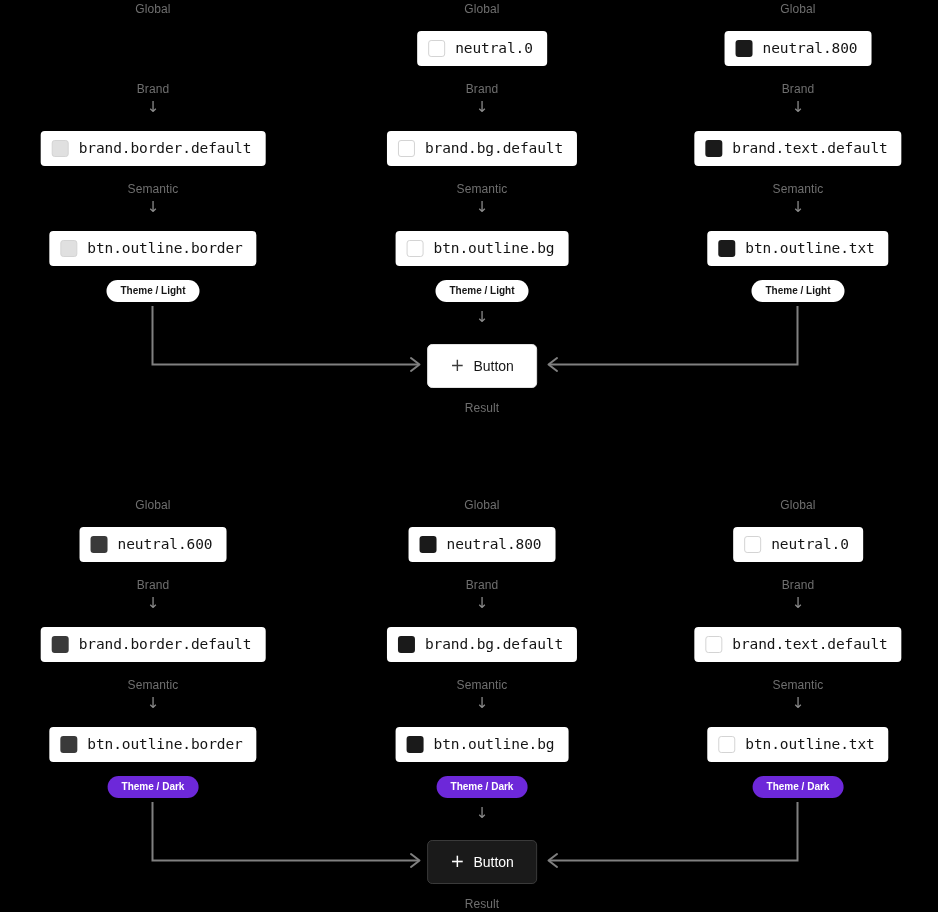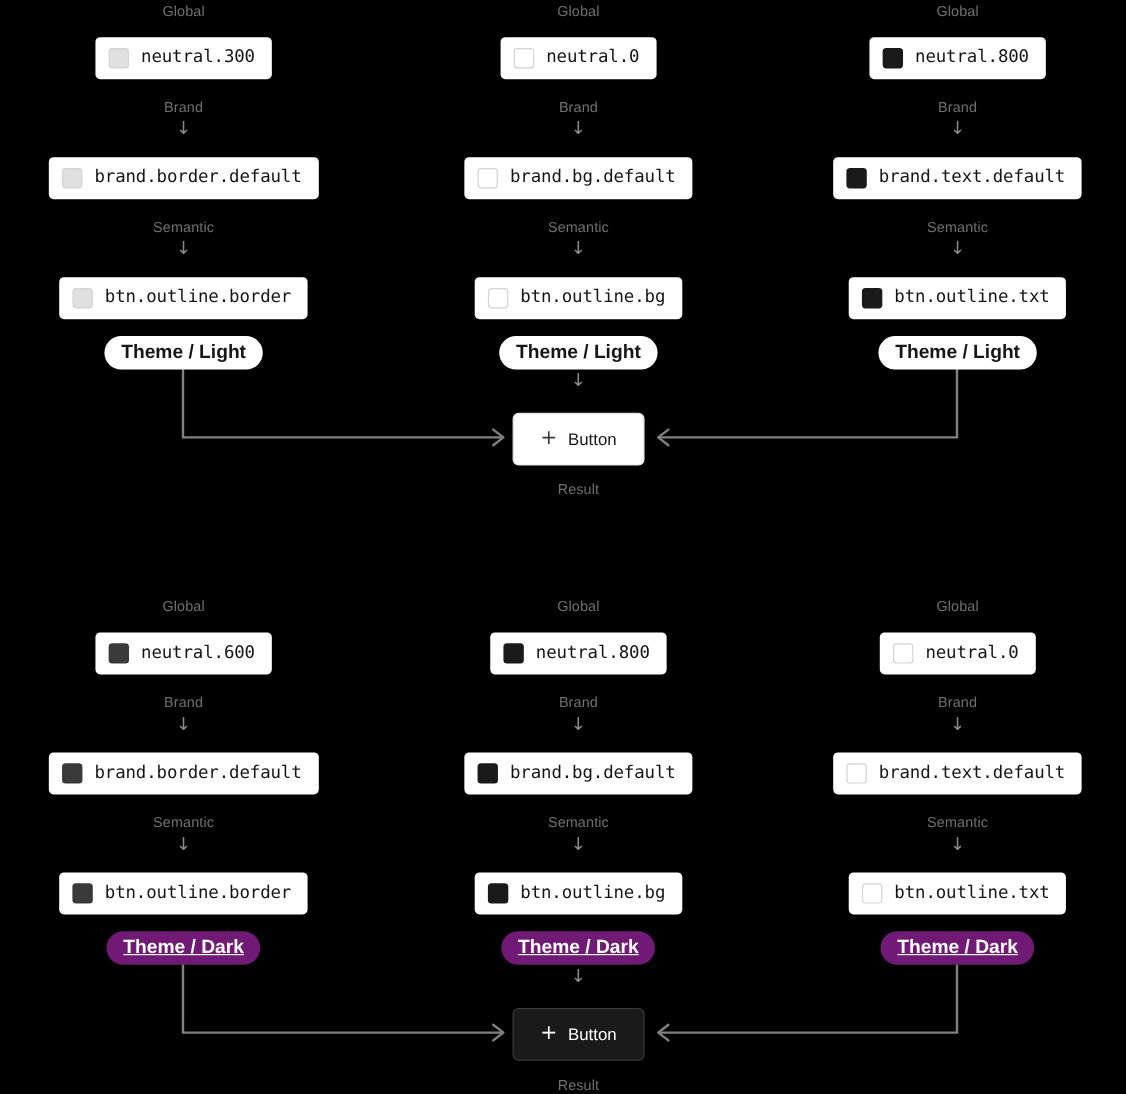--- a/index.html
+++ b/index.html
@@ -66,27 +66,27 @@
     color: #141414;
     letter-spacing: -0.1px;
     line-height: 1;
   }
 
   
   .theme-pill {
     display: inline-block;
     border-radius: 999px;
     padding: 6px 14px;
-    font-size: 16px;
+    font-size: 10px;
     font-weight: bold;
     white-space: nowrap;
     line-height: 1;
   }
   .theme-pill.light { background: #ffffff; color: #161616; }
-  .theme-pill.dark  { background: #701a75; color: #ffffff; text-decoration: underline; }
+  .theme-pill.dark  { background: #6d28d9; color: #ffffff; }
 
   
   .result-button {
     display: inline-flex;
     align-items: center;
     justify-content: center;
     gap: 9px;
     border-radius: 5px;
     padding: 13px 22px;
     font-size: 14px;
@@ -139,26 +139,20 @@
     <path d="M557 358 L548.5 364.5 L557 371" fill="none" stroke="#808080" stroke-width="2" stroke-linecap="round" stroke-linejoin="round"></path>
 
     <path d="M152.5 802 L152.5 860.5 L419 860.5" fill="none" stroke="#808080" stroke-width="2"></path>
     <path d="M411 854 L419.5 860.5 L411 867" fill="none" stroke="#808080" stroke-width="2" stroke-linecap="round" stroke-linejoin="round"></path>
     <path d="M797.5 802 L797.5 860.5 L549 860.5" fill="none" stroke="#808080" stroke-width="2"></path>
     <path d="M557 854 L548.5 860.5 L557 867" fill="none" stroke="#808080" stroke-width="2" stroke-linecap="round" stroke-linejoin="round"></path>
   </svg>
 
   <div class="abs centered tier-label" style="left:153px; top:2px;">Global</div>
 
-  <div class="abs centered" style="left:153px; top:31px;">
-    <div class="token-card">
-      <span class="token-swatch" style="background:#e0e0e0; border:1px solid #d4d4d4;"></span>
-      <span class="token-name">neutral.300</span>
-    </div>
-  </div>
 
   <div class="abs centered tier-label" style="left:153px; top:82px;">Brand</div>
   <div class="abs centered down-arrow" style="left:153px; top:100px;">↓</div>
 
   <div class="abs centered" style="left:153px; top:131px;">
     <div class="token-card">
       <span class="token-swatch" style="background:#e0e0e0; border:1px solid #d4d4d4;"></span>
       <span class="token-name">brand.border.default</span>
     </div>
   </div>

